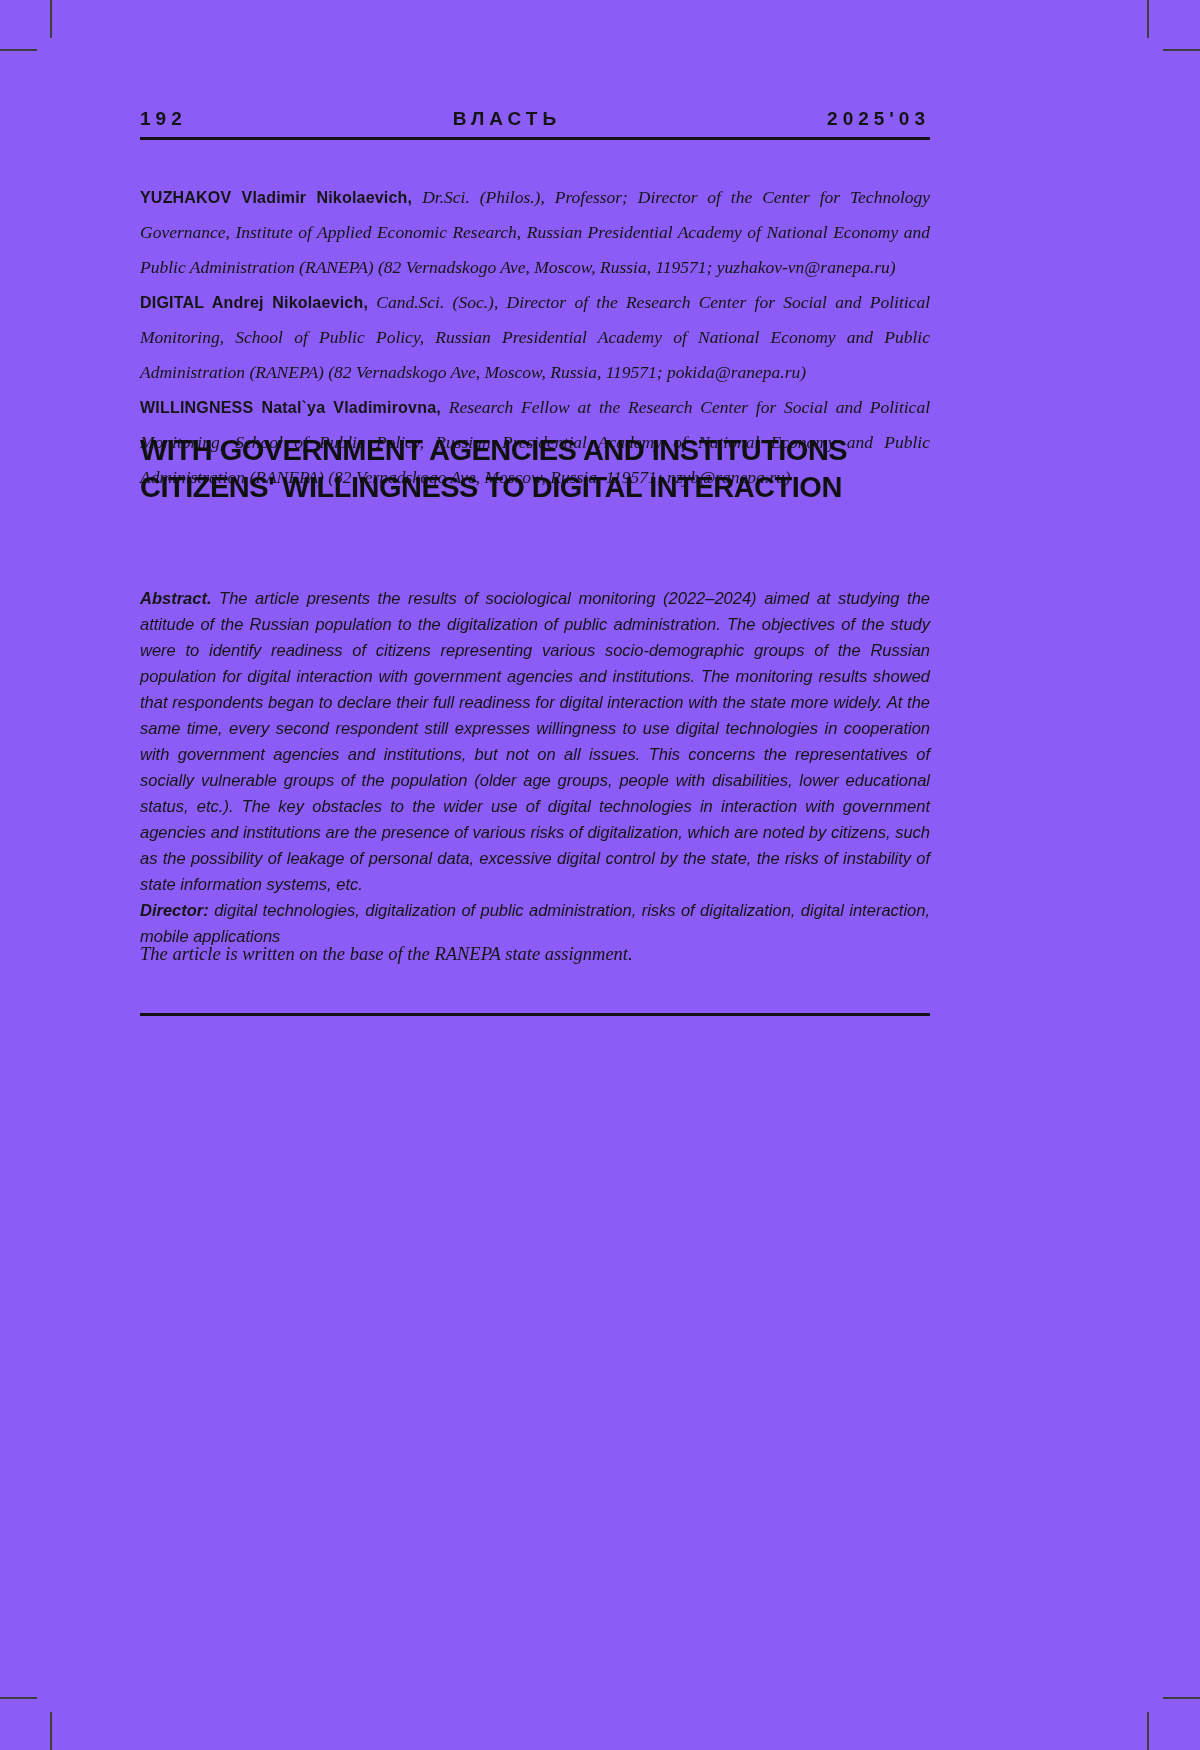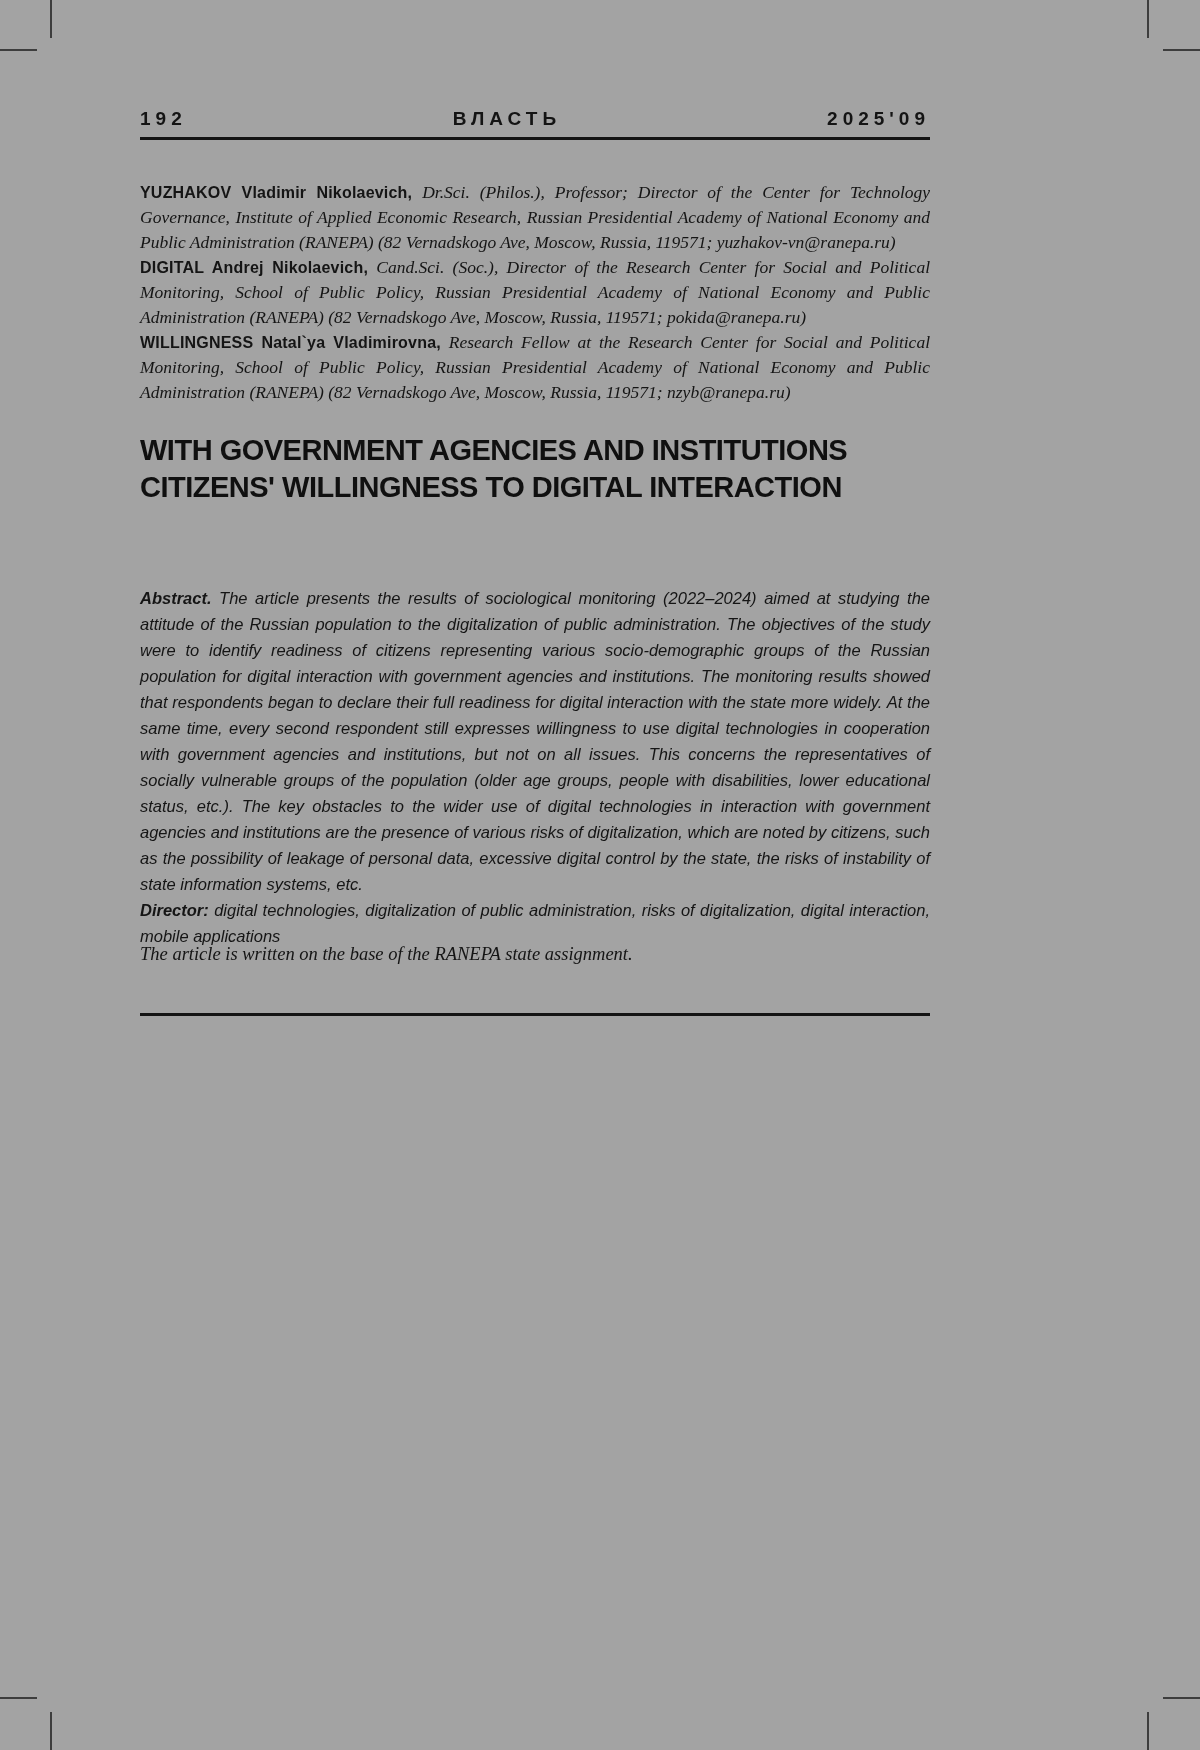--- a/index.html
+++ b/index.html
@@ -4,21 +4,21 @@
 <style>
   html, body {
     margin: 0;
     padding: 0;
     background: #ffffff;
   }
   .sheet {
     position: relative;
     width: 1200px;
     height: 1750px;
-    background: #a3a3a3;
+    background: #8b5cf6;
     overflow: hidden;
     font-family: "Liberation Serif", serif;
     color: #1a1a1a;
   }
   
   .crop {
     position: absolute;
     background: #3d3d3d;
   }
   .crop.tl-v { left: 50px;   top: 0;      width: 2px;  height: 38px; }
@@ -55,21 +55,21 @@
     left: 140px;
     top: 180px;
     width: 790px;
   }
   .authors p {
     margin: 0;
     text-align: justify;
     font-family: "Liberation Serif", serif;
     font-style: italic;
     font-size: 17.5px;
-    line-height: 25px;
+    line-height: 35px;
     color: #151515;
   }
   .author-name {
     font-family: "Liberation Sans", sans-serif;
     font-style: normal;
     font-weight: bold;
     font-size: 16px;
     letter-spacing: 0.2px;
   }
 
@@ -138,21 +138,21 @@
   <div class="crop tr-v"></div>
   <div class="crop tr-h"></div>
   <div class="crop bl-h"></div>
   <div class="crop bl-v"></div>
   <div class="crop br-h"></div>
   <div class="crop br-v"></div>
 
   <div class="running-head">
     <span>192</span>
     <span class="center">ВЛАСТЬ</span>
-    <span>2025'09</span>
+    <span>2025'03</span>
   </div>
 
   <div class="authors">
     <p><span class="author-name">YUZHAKOV Vladimir Nikolaevich,</span> <span>Dr.Sci. (Philos.), Professor; Director of the Center for Technology Governance, Institute of Applied Economic Research, Russian Presidential Academy of National Economy and Public Administration (RANEPA) (82 Vernadskogo Ave, Moscow, Russia, 119571; yuzhakov-vn@ranepa.ru)</span></p>
     <p><span class="author-name">DIGITAL Andrej Nikolaevich,</span> <span>Cand.Sci. (Soc.), Director of the Research Center for Social and Political Monitoring, School of Public Policy, Russian Presidential Academy of National Economy and Public Administration (RANEPA) (82 Vernadskogo Ave, Moscow, Russia, 119571; pokida@ranepa.ru)</span></p>
     <p><span class="author-name">WILLINGNESS Natal`ya Vladimirovna,</span> <span>Research Fellow at the Research Center for Social and Political Monitoring, School of Public Policy, Russian Presidential Academy of National Economy and Public Administration (RANEPA) (82 Vernadskogo Ave, Moscow, Russia, 119571; nzyb@ranepa.ru)</span></p>
   </div>
 
   <h1 class="article-title">
     <span>WITH GOVERNMENT AGENCIES AND INSTITUTIONS</span>

